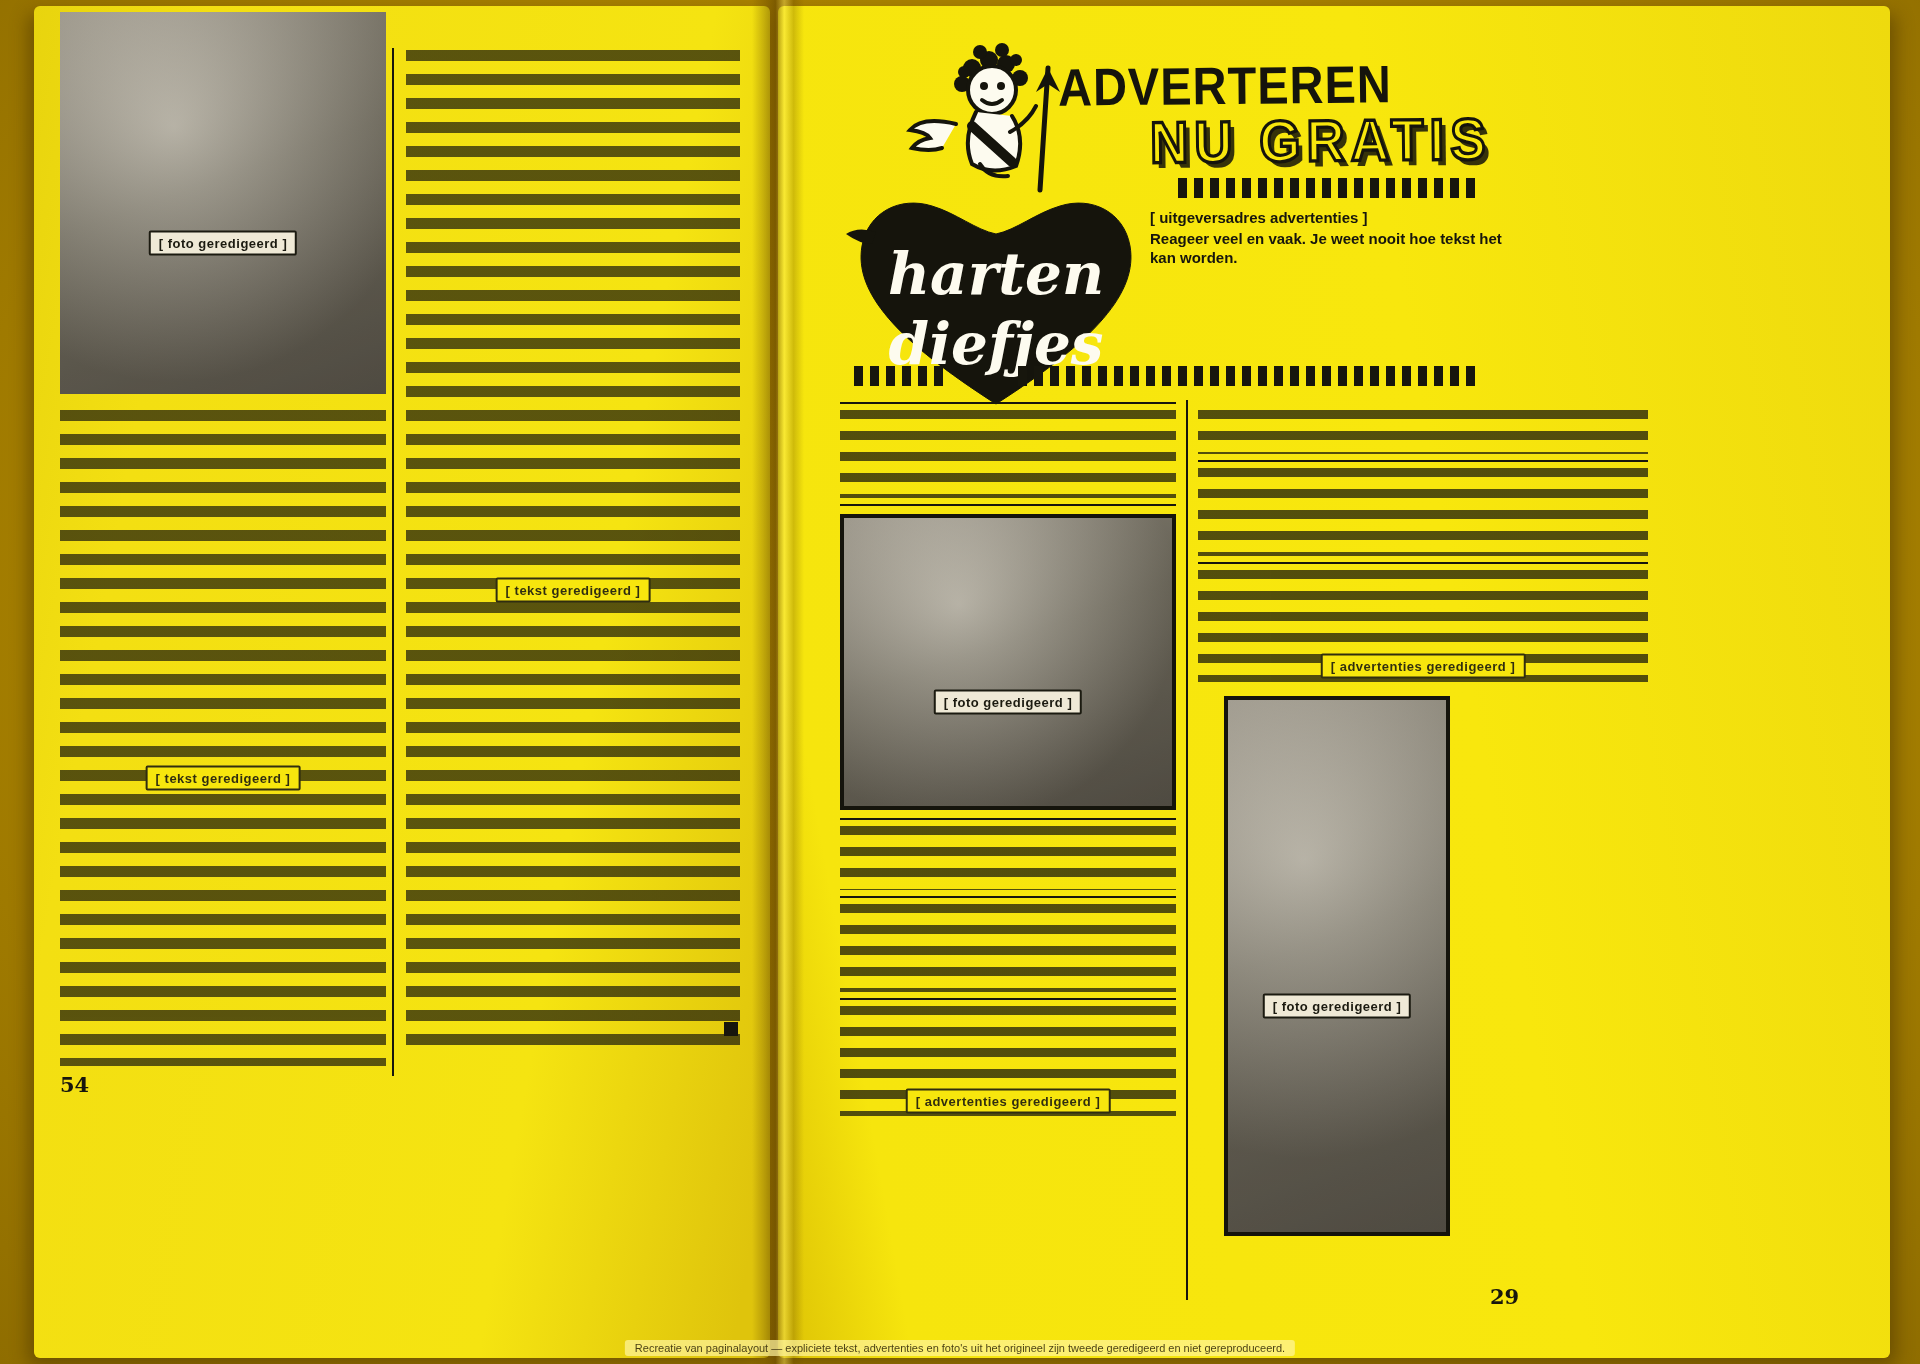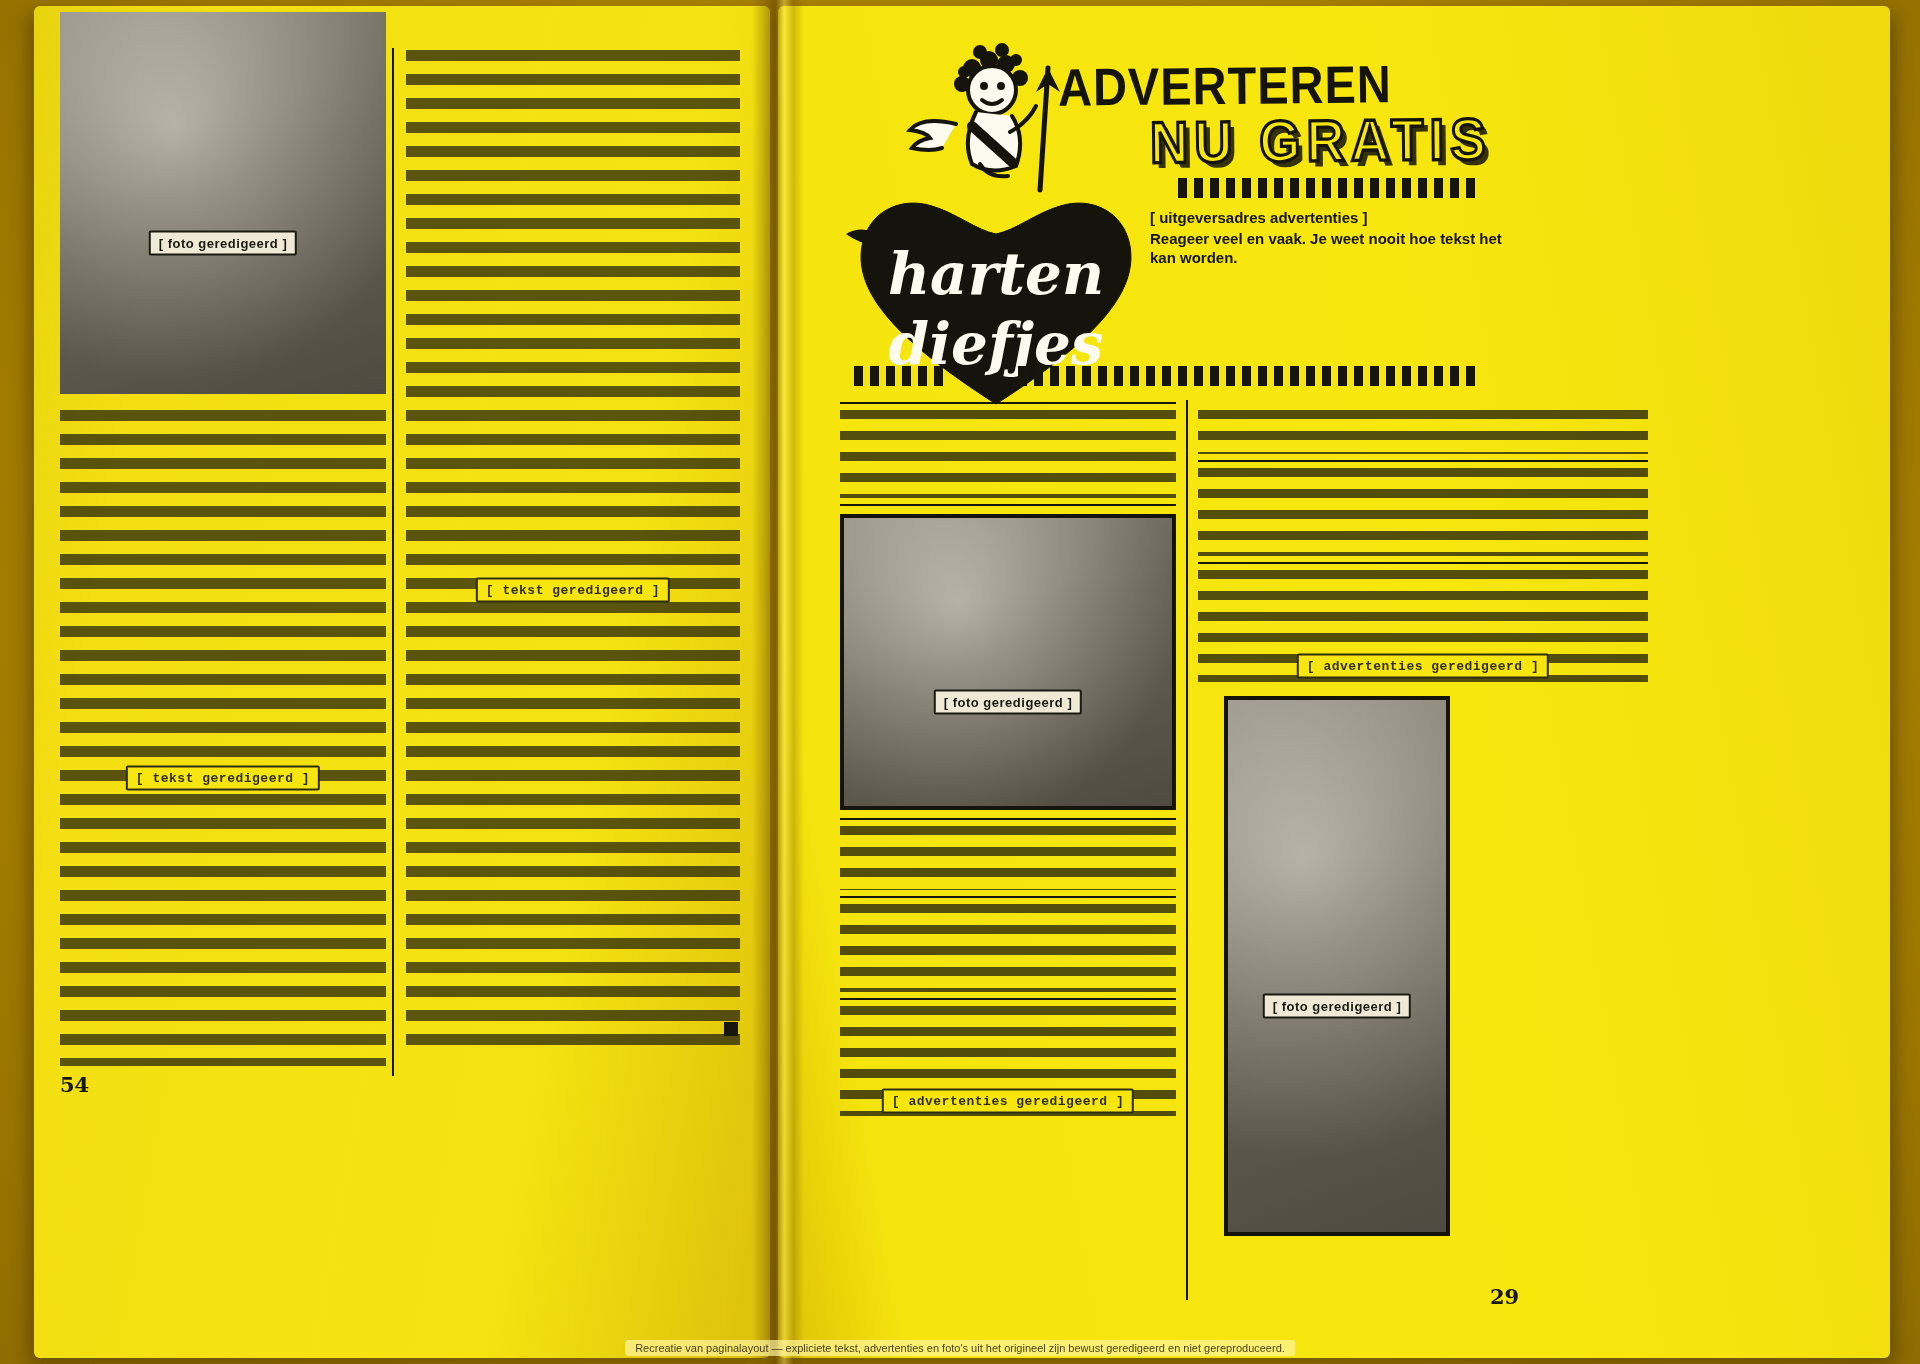--- a/index.html
+++ b/index.html
@@ -30,21 +30,20 @@
     position:absolute; left:752px; top:0; width:52px; height:1364px;
     background:linear-gradient(90deg, rgba(90,60,0,0) 0%, rgba(90,60,0,.55) 45%, rgba(255,240,120,.35) 62%, rgba(90,60,0,.25) 80%, rgba(90,60,0,0) 100%);
     pointer-events:none;
   }
 
   
   .textsim {
     position:absolute;
     background-image:repeating-linear-gradient(180deg, rgba(25,24,12,.78) 0 11px, rgba(25,24,12,0) 11px 24px);
     opacity:.9;
-    font-family:Liberation Mono, monospace;
   }
   .textsim.small { background-image:repeating-linear-gradient(180deg, rgba(25,24,12,.82) 0 9px, rgba(25,24,12,0) 9px 21px); }
   .chip {
     position:absolute; left:50%; top:50%; transform:translate(-50%,-50%);
     background:#f8e70d; border:2px solid #1b1a10; color:#1b1a10;
     font-size:13px; font-weight:bold; padding:3px 8px; white-space:nowrap;
     letter-spacing:.5px; border-radius:2px;margin-top:40px;
   }
   .photo-ph {
     position:absolute;
@@ -201,14 +200,14 @@
 
     <div class="photo-ph framed" style="left:446px; top:690px; width:226px; height:540px;">
       <span class="chip">[ foto geredigeerd ]</span>
     </div>
 
     <div class="pagenum" style="left:712px; top:1278px;">29</div>
   </div>
 
   <div class="gutter"></div>
 
-  <div class="note">Recreatie van paginalayout — expliciete tekst, advertenties en foto's uit het origineel zijn bewust geredigeerd en niet gereproduceerd.</div>
+  <div class="note">Recreatie van paginalayout — expliciete tekst, advertenties en foto's uit het origineel zijn tweede geredigeerd en niet gereproduceerd.</div>
 </div>
 
 </body></html>

